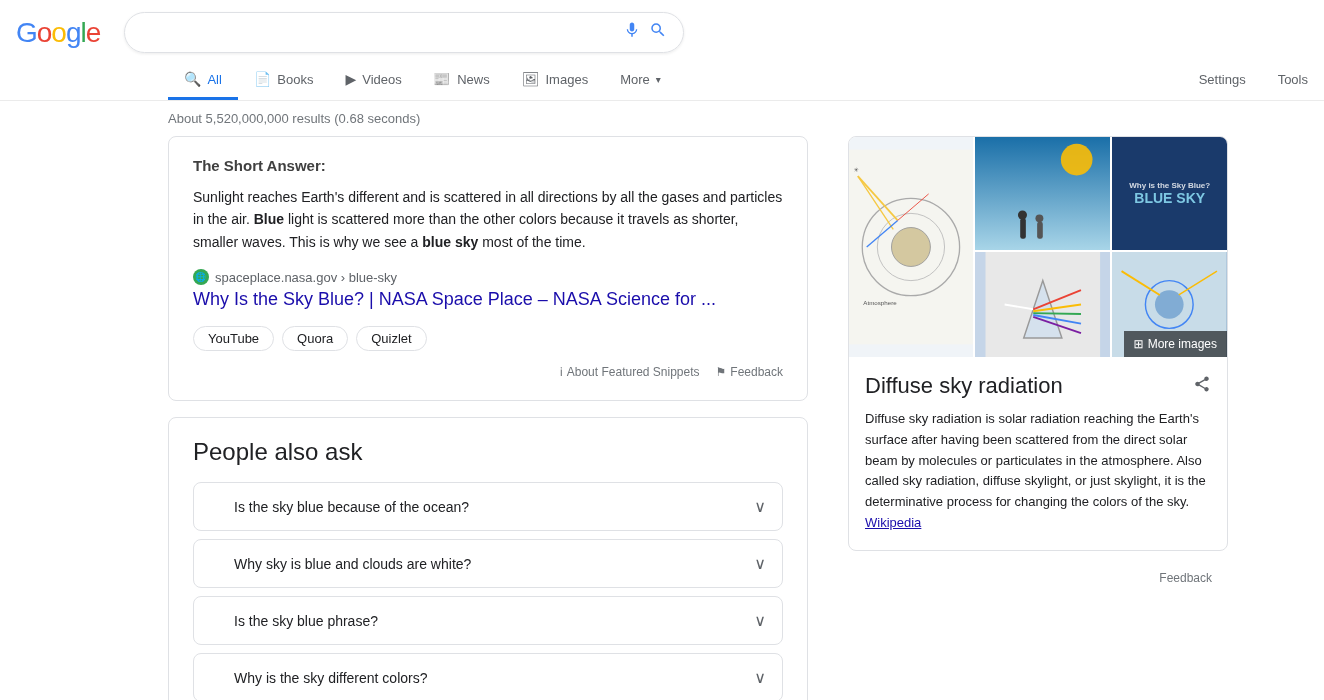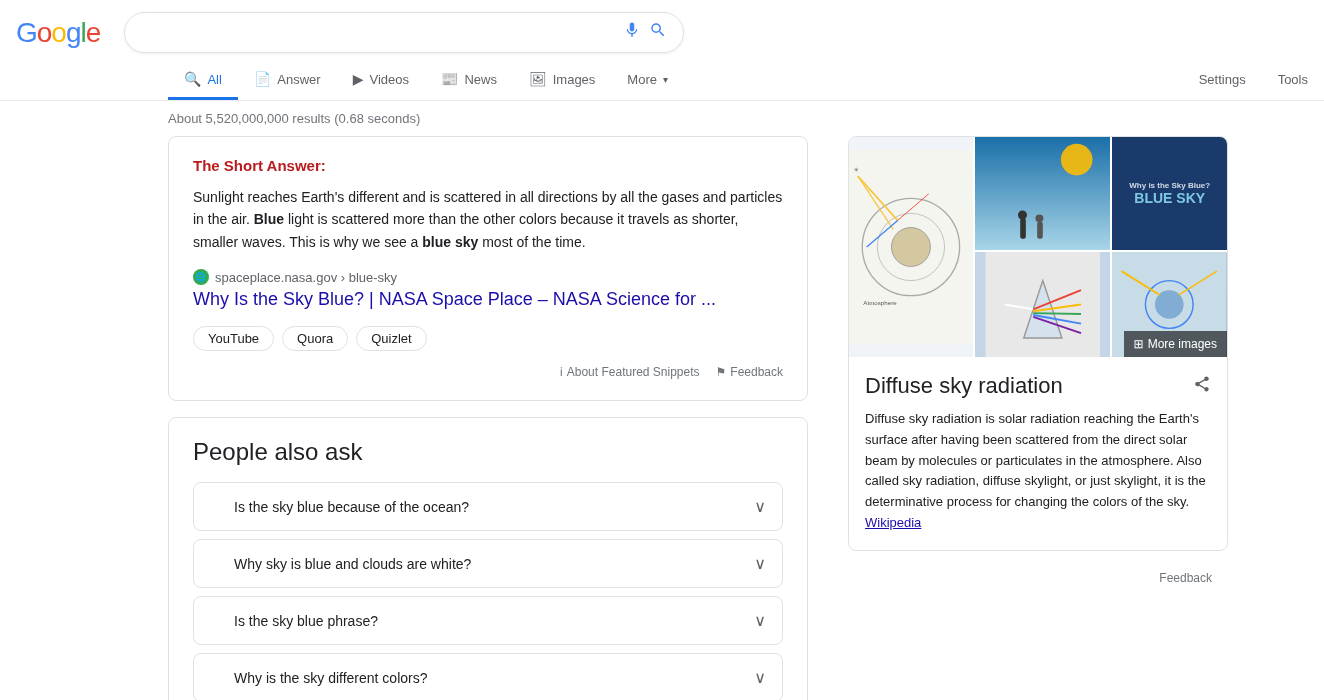--- a/index.html
+++ b/index.html
@@ -132,21 +132,21 @@
     .featured-card {
       border: 1px solid #dfe1e5;
       border-radius: 8px;
       padding: 20px 24px;
       margin-bottom: 16px;
     }
 
     .snippet-title {
       font-size: 15px;
       font-weight: 600;
-      color: #b91c1c;
+      color: #404040;
       margin-bottom: 12px;
     }
 
     .snippet-text {
       font-size: 14px;
       line-height: 1.6;
       color: #202124;
       margin-bottom: 16px;
     }
 
@@ -382,21 +382,21 @@
   </div>
 </div>
 
 <nav class="nav-tabs">
   <a class="nav-tab active">
     <span class="tab-icon">🔍</span>
     <span>All</span>
   </a>
   <a class="nav-tab">
     <span class="tab-icon">📄</span>
-    <span>Answer</span>
+    <span>Books</span>
   </a>
   <a class="nav-tab">
     <span class="tab-icon">▶</span>
     <span>Videos</span>
   </a>
   <a class="nav-tab">
     <span class="tab-icon">📰</span>
     <span>News</span>
   </a>
   <a class="nav-tab">

